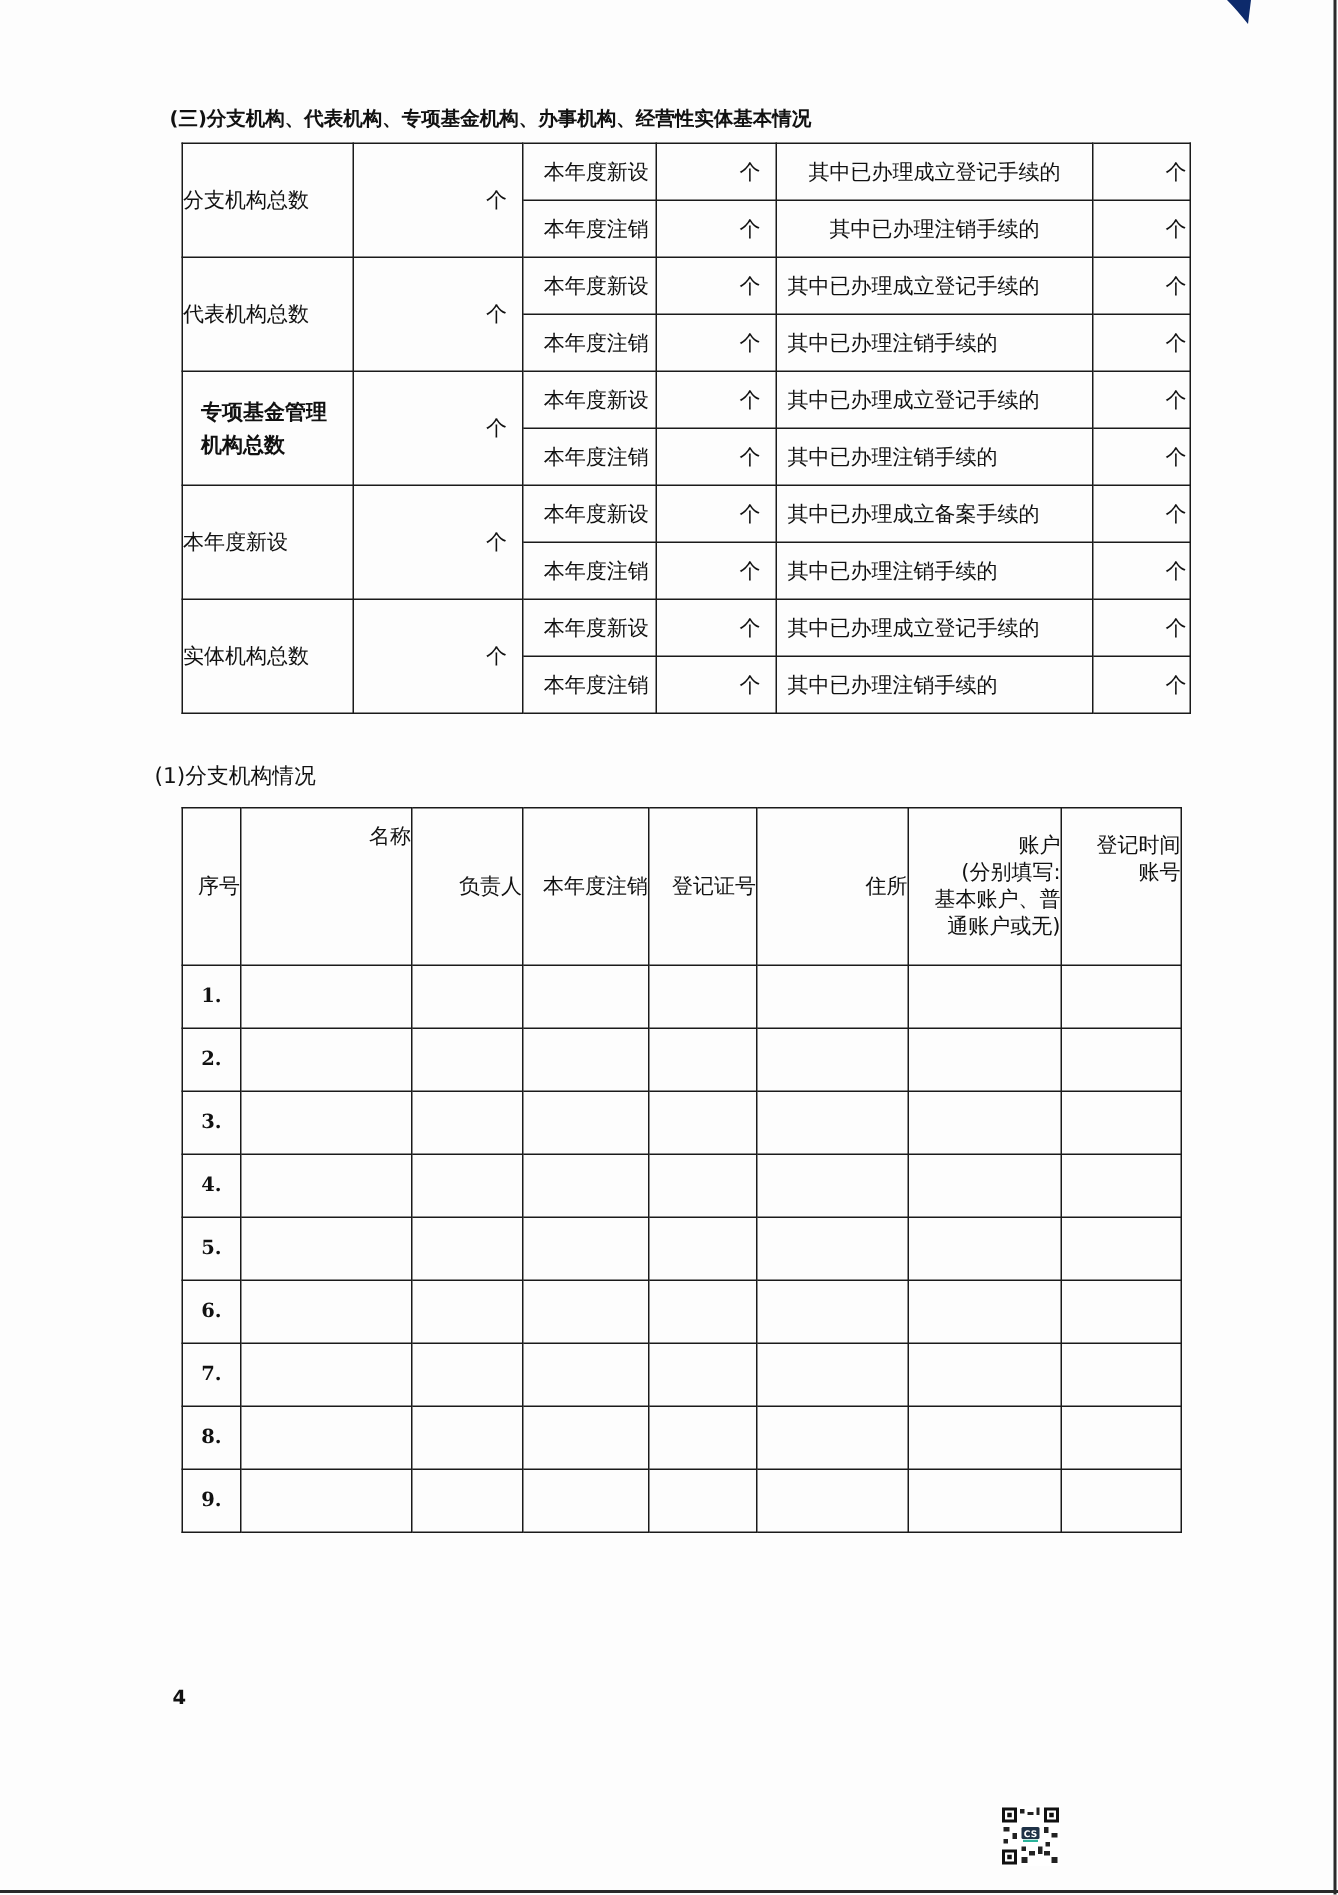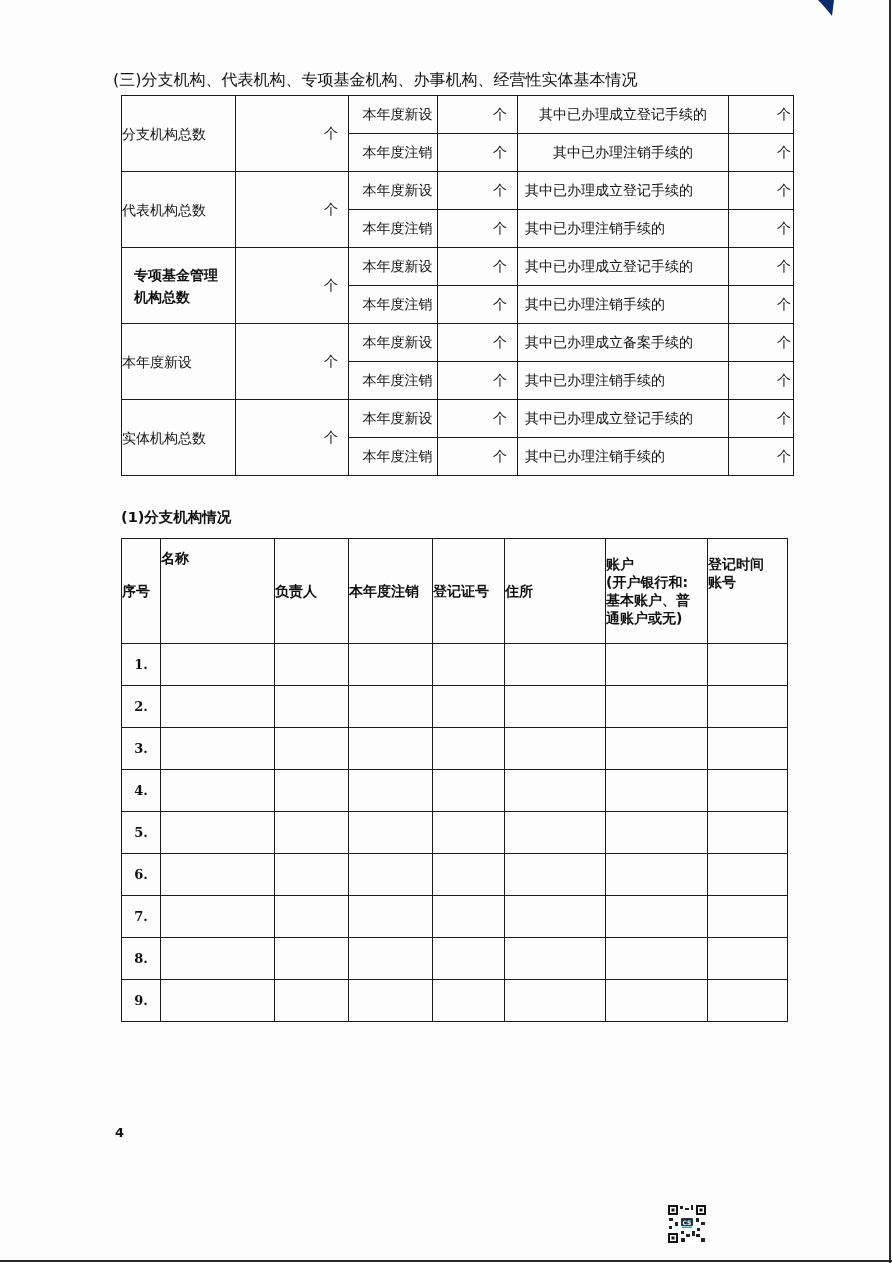--- a/index.html
+++ b/index.html
@@ -8,41 +8,41 @@
     background: #fdfdfd;
     font-family: "DejaVu Sans", "Liberation Sans", sans-serif;
     color: #111;
   }
   .page-border-right { position: absolute; right: 1px; top: 0; width: 2px; height: 1263px; background: #2a2a2a; }
   .page-border-bottom { position: absolute; left: 0; bottom: 1px; width: 892px; height: 2px; background: #2a2a2a; }
   .corner-mark { position: absolute; left: 818px; top: 0; width: 16px; height: 16px; }
 
   .section-title {
     position: absolute; left: 113px; top: 70px;
-    font-size: 16px; font-weight: normal; letter-spacing: 0px; white-space: nowrap;
+    font-size: 13px; font-weight: bold; letter-spacing: 0px; white-space: nowrap;
   }
   .sub-title {
-    position: absolute; left: 121px; top: 508px;
-    font-size: 14.5px; font-weight: bold; white-space: nowrap;
+    position: absolute; left: 103px; top: 508px;
+    font-size: 14.5px; font-weight: normal; white-space: nowrap;
   }
 
   table { border-collapse: collapse; position: absolute; table-layout: fixed; }
   td, th { border: 1.5px solid #1a1a1a; padding: 0; font-weight: normal; }
 
   #t1 { left: 121px; top: 95px; width: 672px; }
   #t1 td { height: 37px; font-size: 14px; }
   #t1 .org { text-align: left; line-height: 22px; }
   #t1 .unit { text-align: right; padding-right: 10px; }
   #t1 .lbl { text-align: center; padding-left: 9px; }
   #t1 .sub { text-align: left; padding-left: 7px; margin-left: 11px; }
   #t1 .sub.center { text-align: center; padding-left: 0; }
   #t1 .unit2 { text-align: right; padding-right: 2px; }
 
   #t2 { left: 121px; top: 538px; width: 666px; }
-  #t2 th { height: 88px; font-size: 14px; text-align: left; line-height: 18px; vertical-align: middle; font-weight: bold; }
+  #t2 th { height: 88px; font-size: 14px; text-align: right; line-height: 18px; vertical-align: middle; }
   #t2 th.top { vertical-align: top; padding-top: 10px; }
   #t2 td { height: 41px; font-size: 14px; }
   #t2 td.num { font-family: "DejaVu Serif", "Liberation Serif", serif; font-weight: bold; text-align: center; font-size: 13px; }
 
   .page-number {
     position: absolute; left: 115px; top: 1125px;
     font-family: "DejaVu Sans", sans-serif; font-size: 13px; font-weight: bold;
   }
   .qr { position: absolute; left: 667px; top: 1204px; width: 40px; height: 40px; }
 </style>
@@ -156,21 +156,21 @@
   <thead>
     <tr>
       <th>序号</th>
       <th class="top">名称</th>
       <th>负责人</th>
       <th>本年度注销</th>
       <th>登记证号</th>
       <th>住所</th>
       <th>
         <div>账户</div>
-        <div>(开户银行和:</div>
+        <div>(分别填写:</div>
         <div>基本账户、普</div>
         <div>通账户或无)</div>
       </th>
       <th class="top" style="padding-top:16px">
         <div>登记时间</div>
         <div>账号</div>
       </th>
     </tr>
   </thead>
   <tbody id="t2-body">

